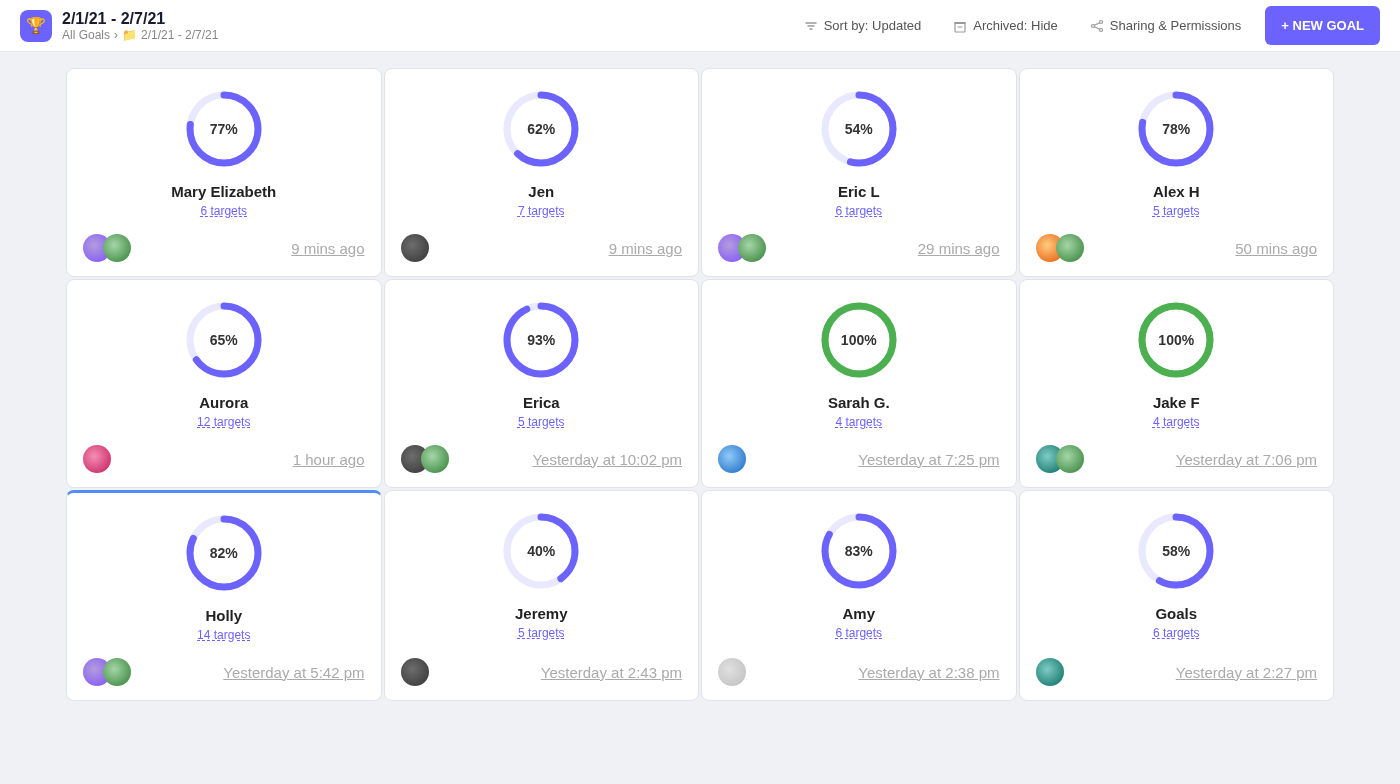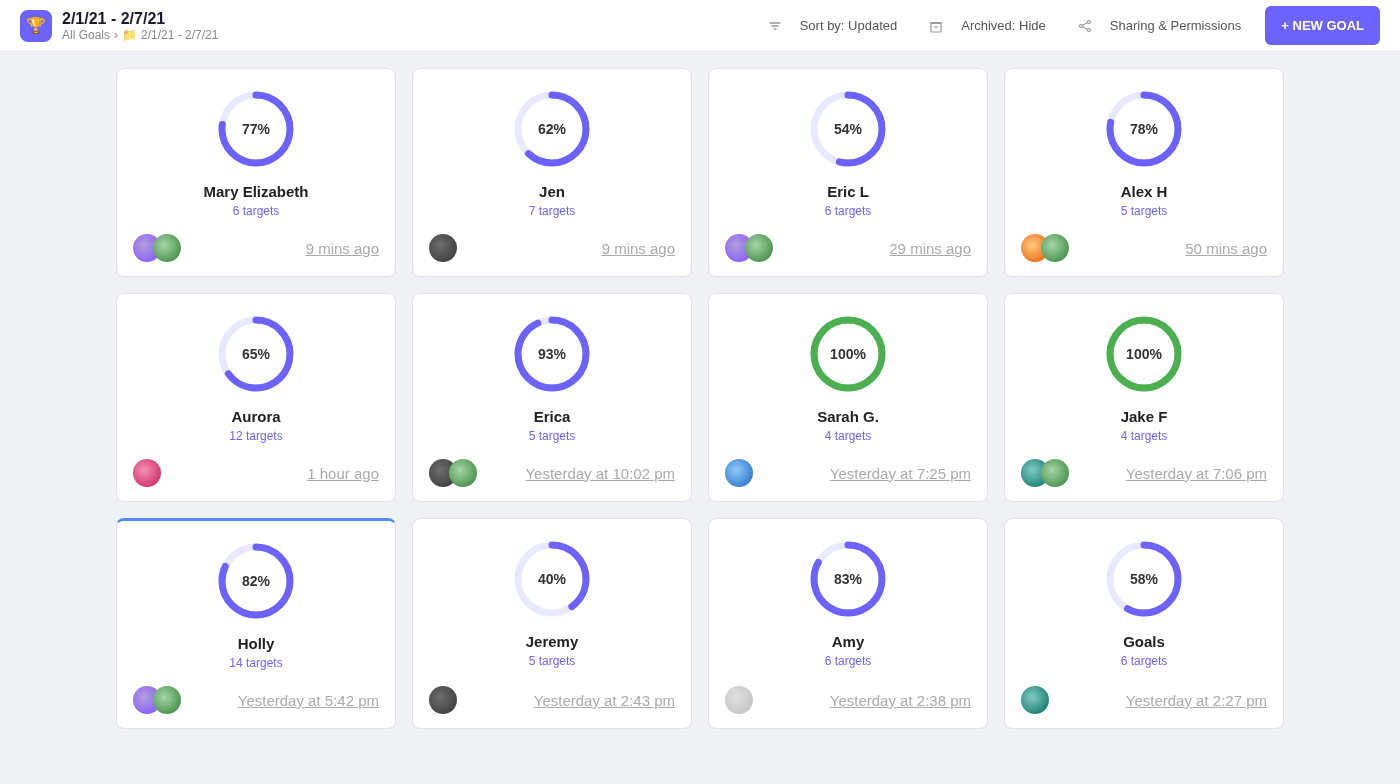--- a/index.html
+++ b/index.html
@@ -40,43 +40,43 @@
       color: #888;
       display: flex; align-items: center; gap: 4px;
     }
     .header-breadcrumb span { color: #888; }
     .header-right {
       display: flex;
       align-items: center;
       gap: 16px;
     }
     .header-btn {
-      display: flex; align-items: center; gap: 18px;
+      display: flex; align-items: center; gap: 6px;
       font-size: 13px; color: #555;
       background: none; border: none; cursor: pointer;
       padding: 4px 8px;
     }
     .header-btn svg { opacity: 0.6; }
     .new-goal-btn {
       background: #6c63ff;
       color: #fff;
       border: none;
       padding: 12px 16px;
       border-radius: 6px;
       font-size: 13px;
       font-weight: 700;
       cursor: pointer;
       white-space: nowrap;
     }
     
     .grid-container {
-      padding: 16px 116px;
+      padding: 16px 66px;
       display: grid;
       grid-template-columns: repeat(4, 1fr);
-      gap: 16px;
+      gap: 2px;
     }
     
     .card {
       background: #fff;
       border-radius: 8px;
       border: 1px solid #e2e2ea;
       padding: 20px 16px 14px;
       display: flex;
       flex-direction: column;
       align-items: center;
@@ -106,20 +106,21 @@
     .card-name {
       font-size: 15px;
       font-weight: 600;
       color: #222;
       margin-bottom: 4px;
       text-align: center;
     }
     .card-targets {
       font-size: 12px;
       color: #6c63ff;
+      text-decoration: underline;
       text-decoration-style: dashed;
       cursor: pointer;
       margin-bottom: 16px;
     }
     .card-footer {
       width: 100%;
       display: flex;
       align-items: center;
       justify-content: space-between;
       margin-top: auto;

